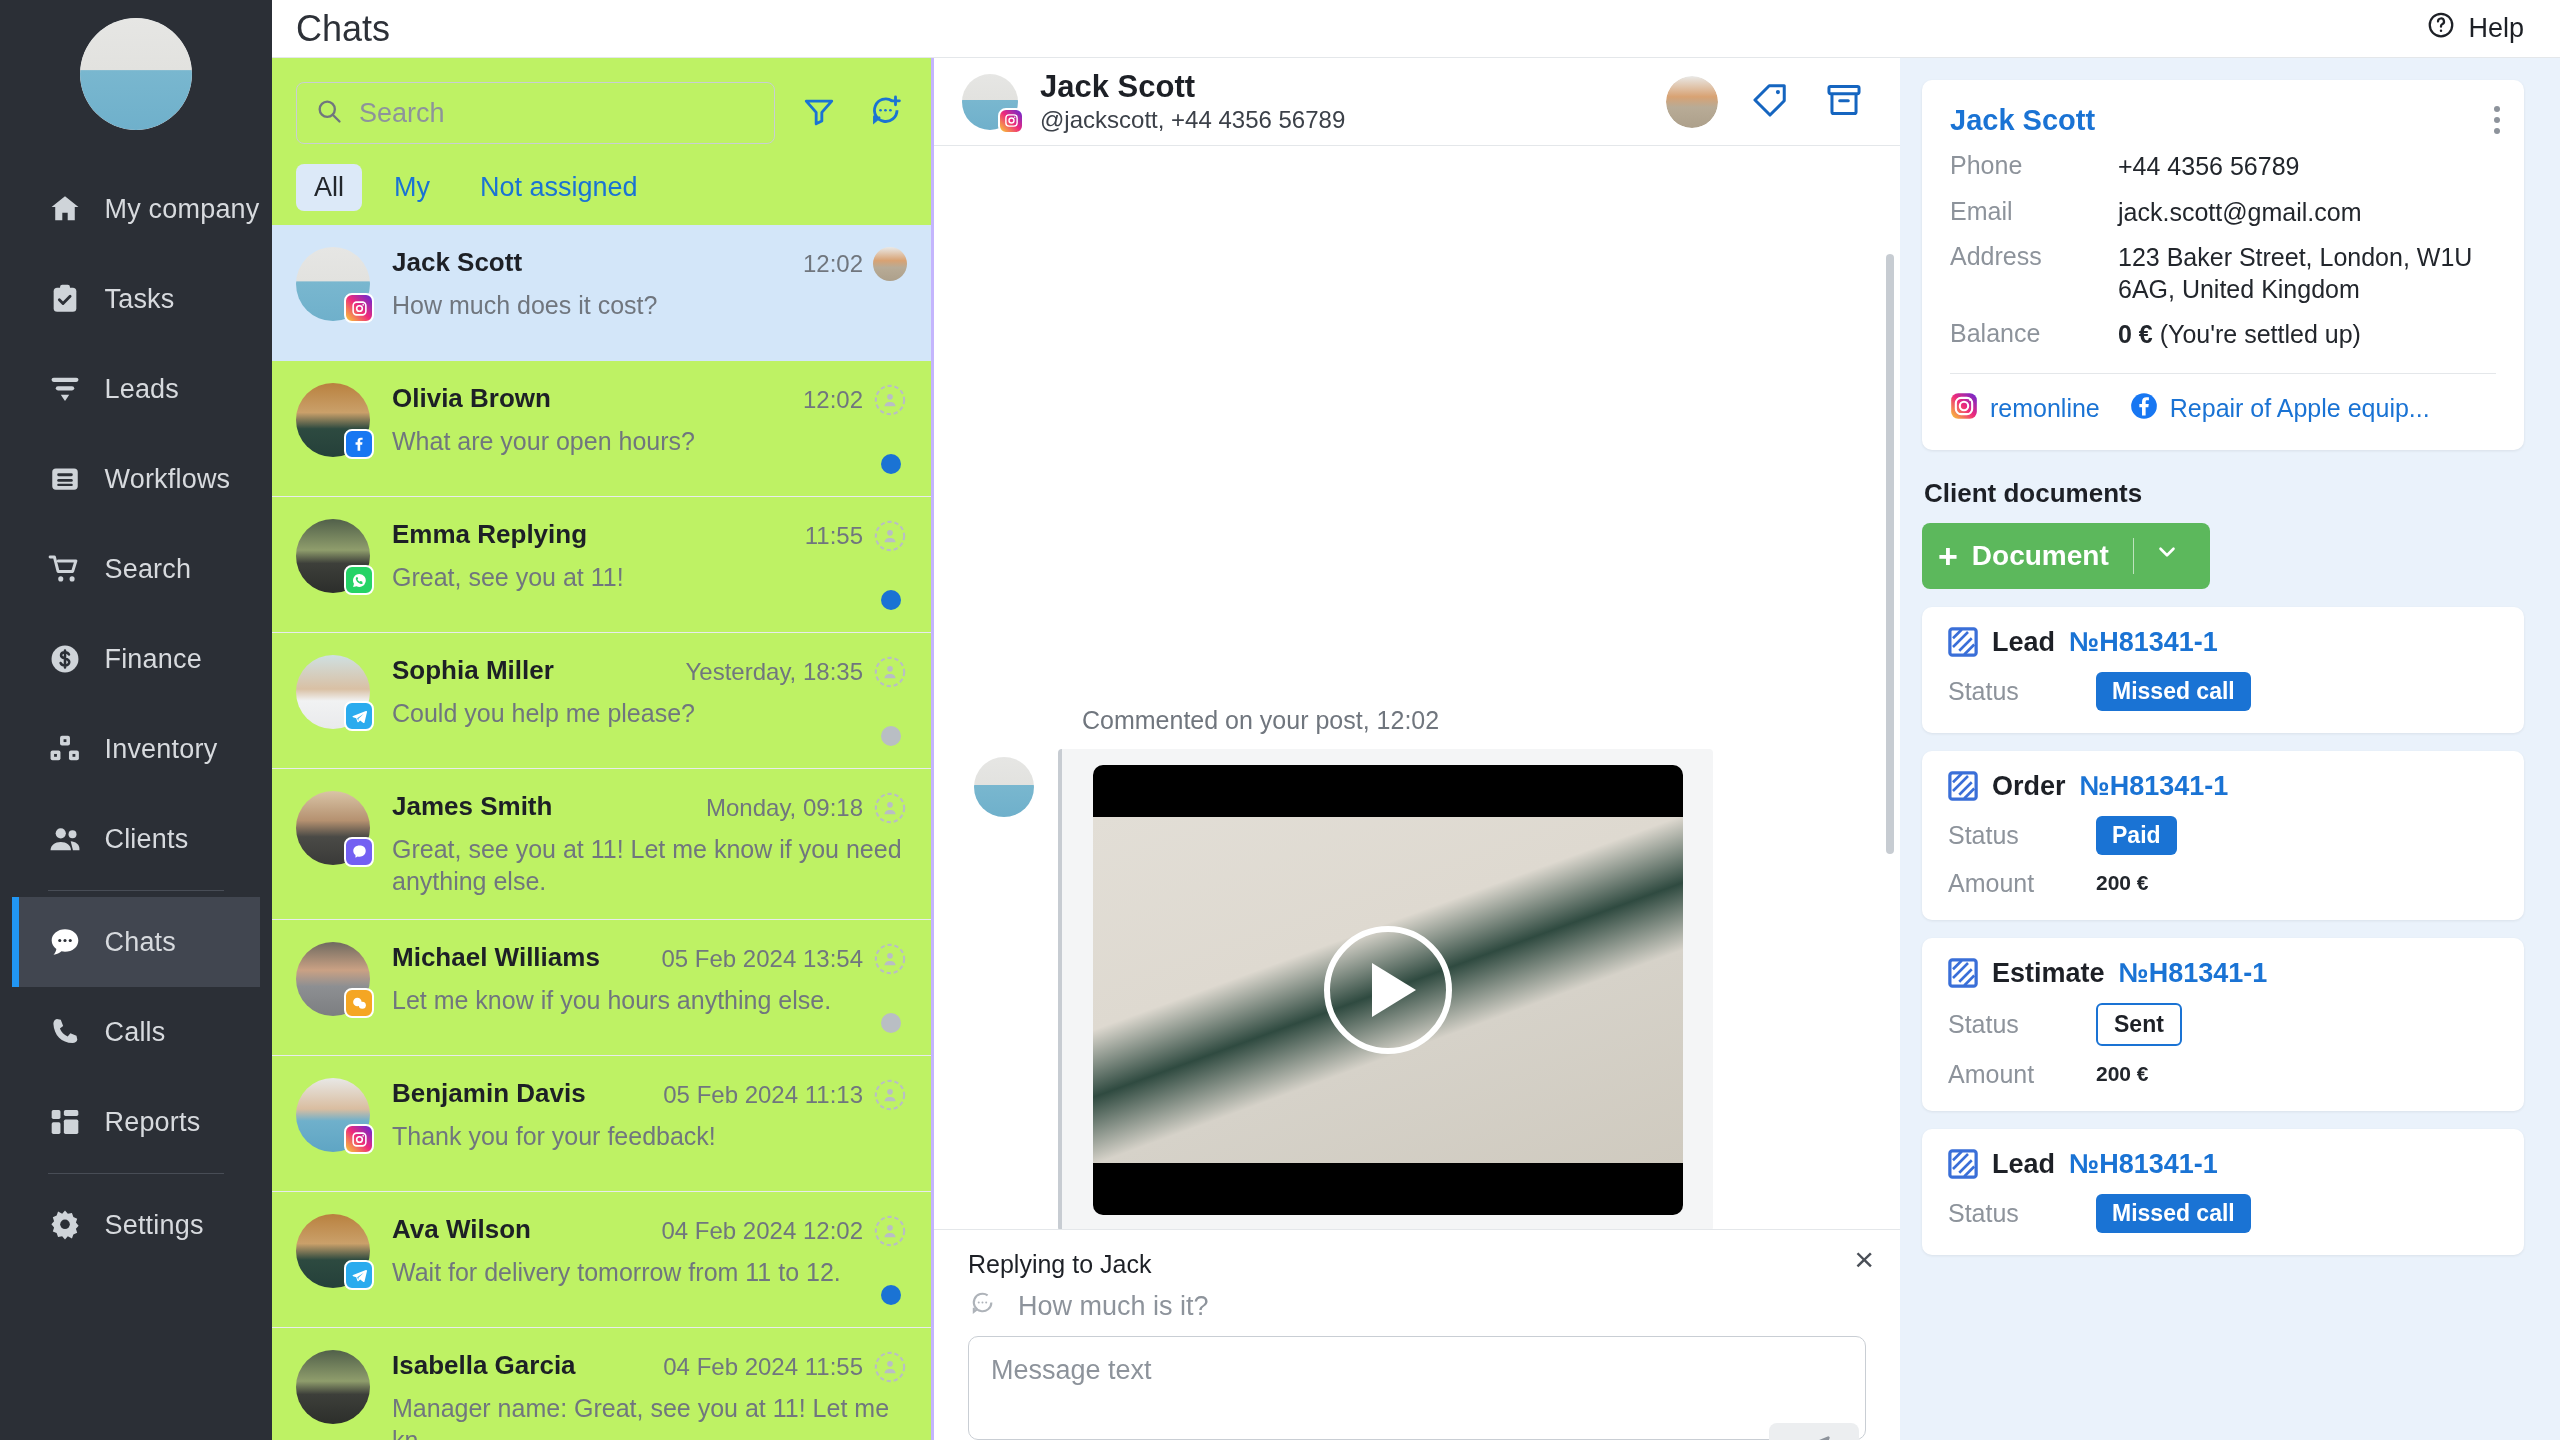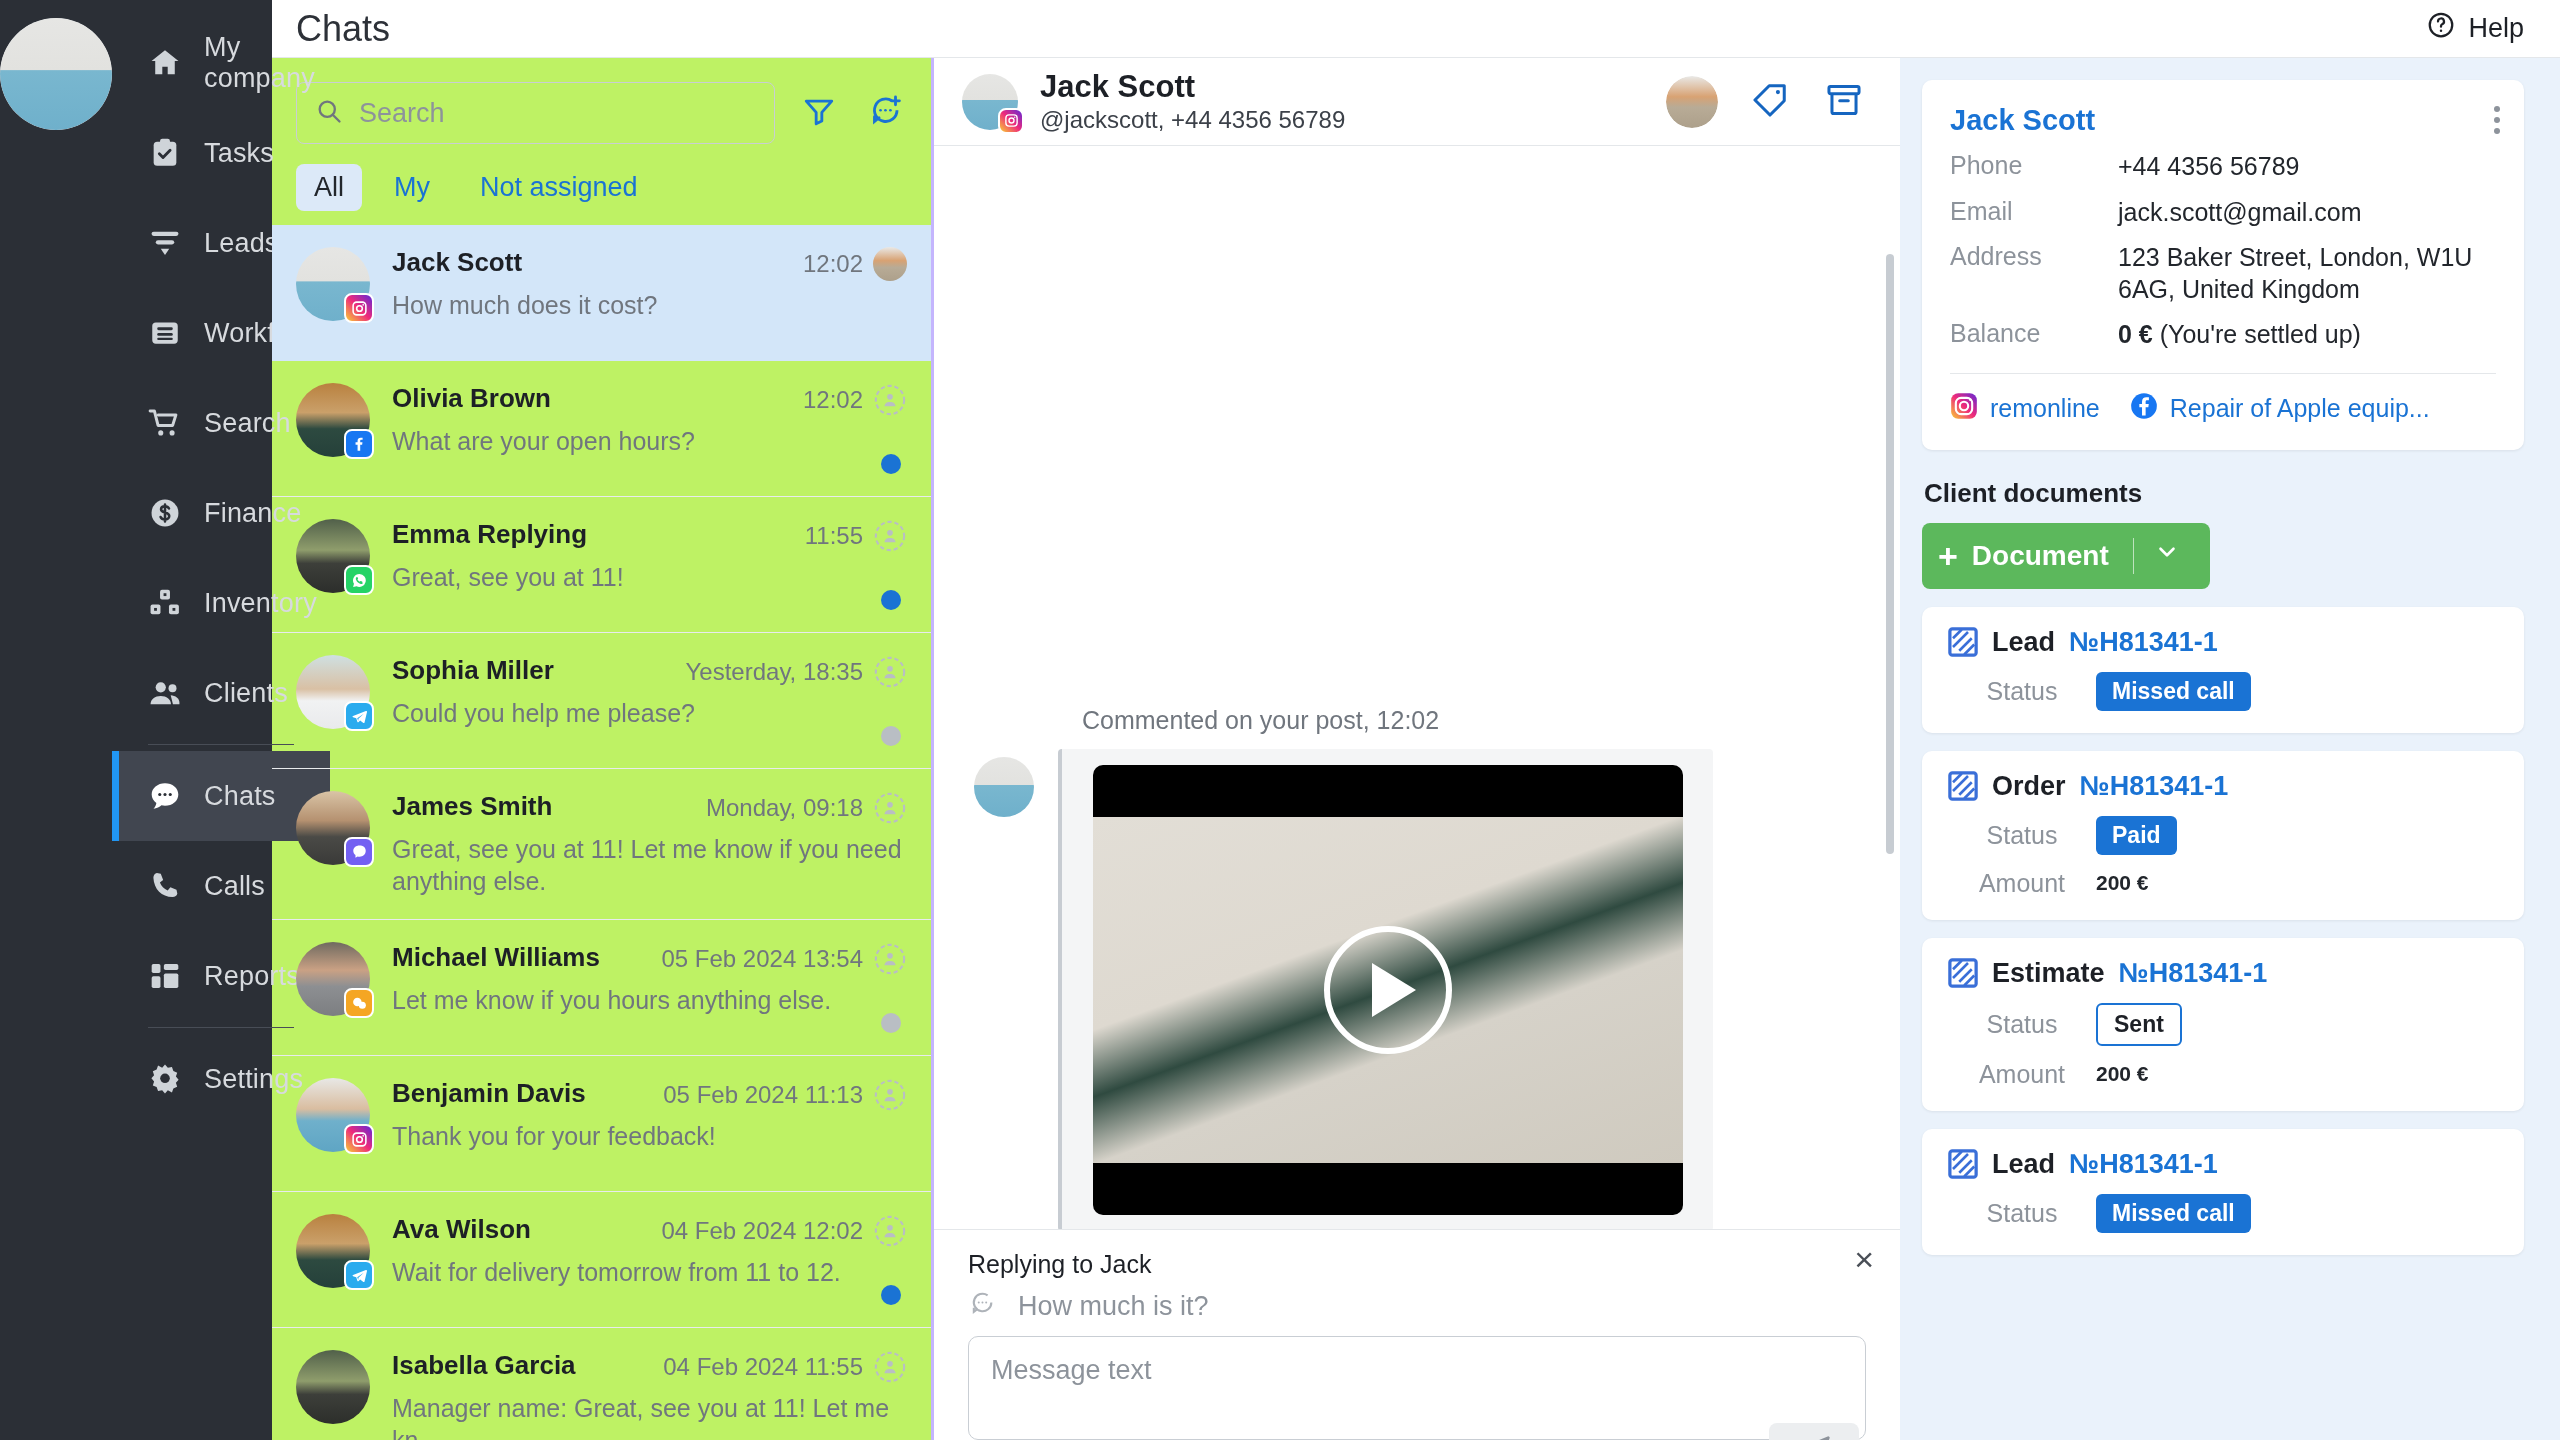--- a/index.html
+++ b/index.html
@@ -8,23 +8,24 @@
     font-family: "Liberation Sans", sans-serif;
     background: #ffffff;
     overflow: hidden;
   }
   .app { display: flex; width: 2560px; height: 1440px; }
 
   
   .sidebar {
     width: 272px; min-width: 272px; height: 1440px;
     background: #2b2f36; color: #d7dade;
-    display: flex; flex-direction: row;
+    display: flex; flex-direction: column;
     padding-top: 18px;
     position: relative;
+    align-items: center;
   }
   .avatar-wrap { display: flex; justify-content: center; margin-bottom: 34px; }
   .avatar-big {
     width: 112px; height: 112px; border-radius: 50%;
     background: #d6dade; overflow: hidden; position: relative;
   }
   .nav { display: flex; flex-direction: column; }
   .nav-item {
     display: flex; align-items: center; gap: 22px;
     height: 90px; padding-left: 36px; position: relative;
@@ -183,21 +184,20 @@
   .docs-title { font-size: 26px; font-weight: 700; color: #1d2026; margin: 28px 0 14px 2px; }
   .doc-btn {
     background: #5cb85c; border-radius: 8px; height: 66px; width: 288px;
     display: flex; align-items: center; color: #fff; font-size: 28px; font-weight: 700;
     padding: 0 16px; gap: 14px;
   }
   .doc-btn .divider { width: 1px; height: 36px; background: rgba(255,255,255,.6); margin: 0 6px 0 10px; }
   .doc-card {
     background: #fff; border-radius: 10px; padding: 20px 26px 22px 26px; margin-top: 18px;
     box-shadow: 0 1px 3px rgba(0,0,0,.07);
-    text-align: center;
   }
   .doc-head { display: flex; align-items: center; gap: 14px; font-size: 27px; font-weight: 700; color: #1d2026; }
   .doc-num { color: #1a73d4; font-weight: 700; }
   .doc-kv { display: flex; align-items: center; margin-top: 14px; font-size: 25px; }
   .doc-kv .k { width: 148px; min-width: 148px; color: #8d939b; }
   .badge {
     background: #1a73d4; color: #fff; font-size: 23px; font-weight: 700;
     border-radius: 6px; padding: 6px 16px; display: inline-block;
   }
   .badge.outline { background: #fff; color: #1d2026; border: 2px solid #1a73d4; }

